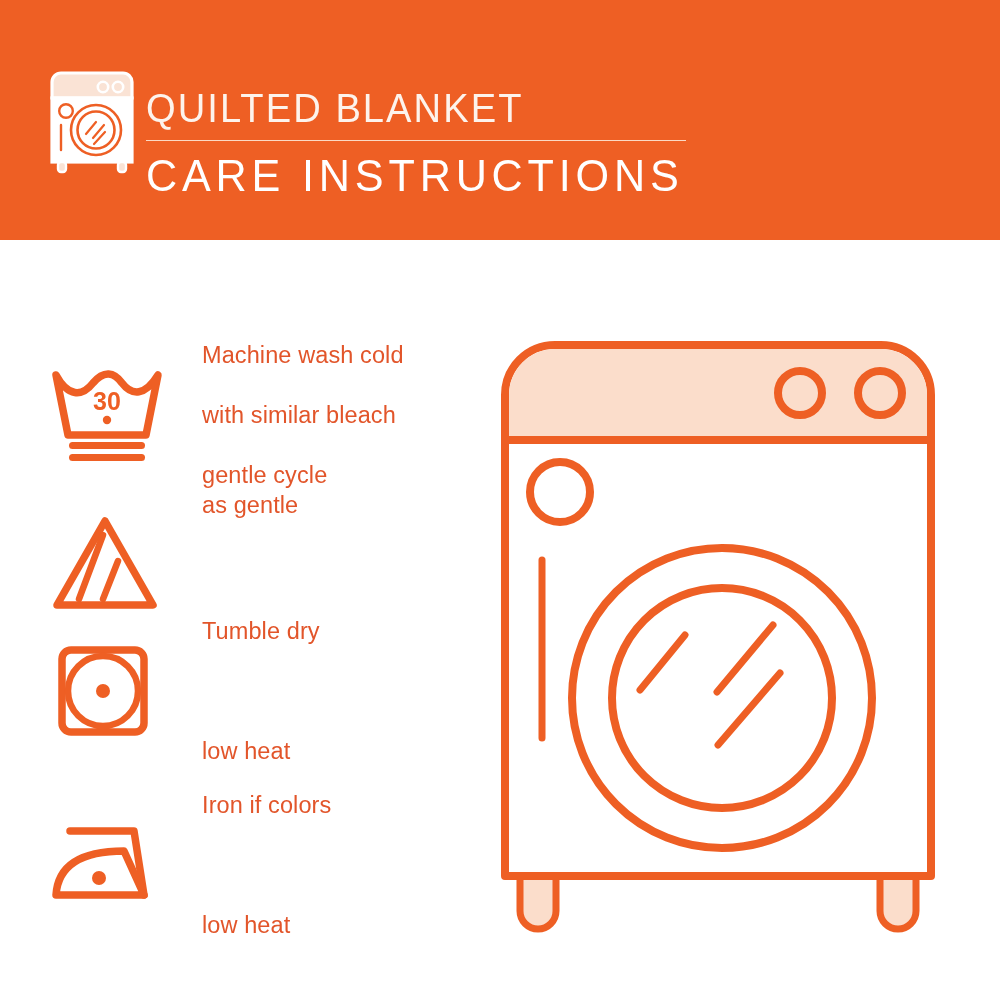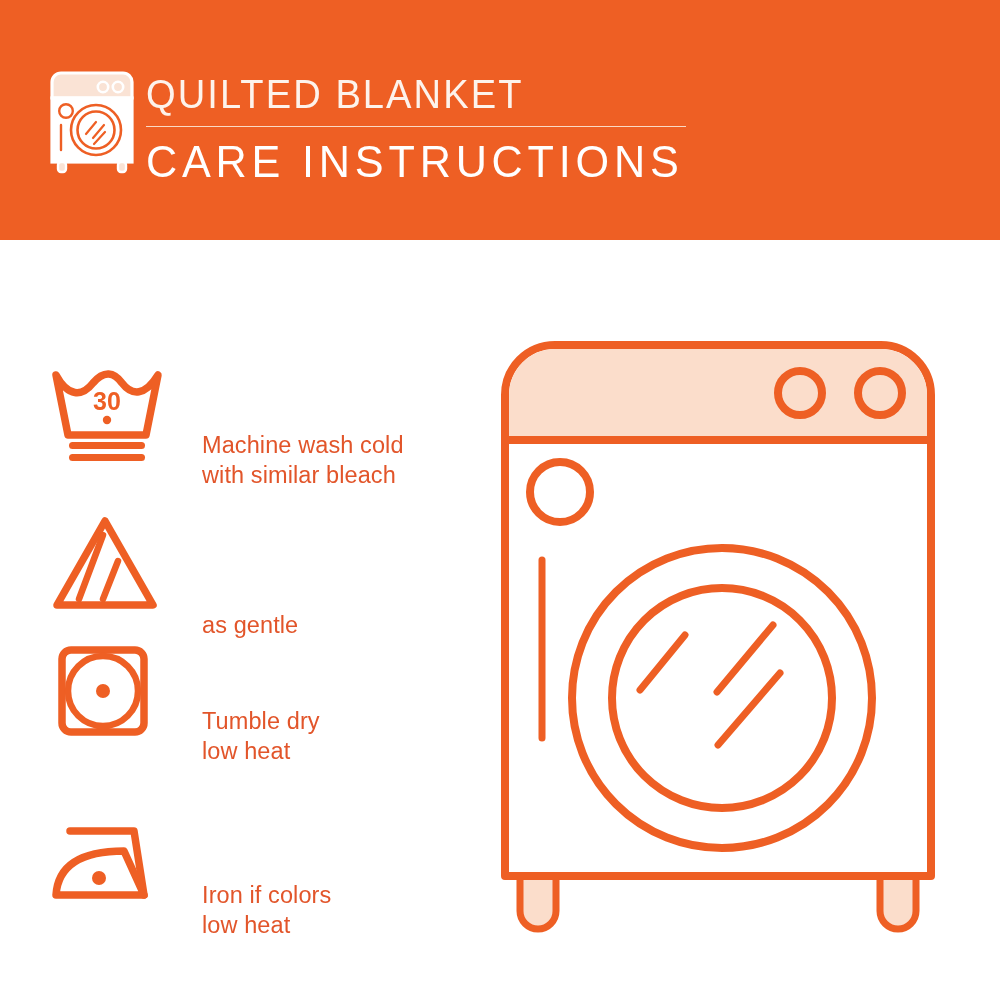--- a/index.html
+++ b/index.html
@@ -31,21 +31,21 @@
   #header-logo {
     position: absolute;
     left: 44px;
     top: 68px;
     width: 96px;
     height: 106px;
   }
   #header-text {
     position: absolute;
     left: 146px;
-    top: 70px;
+    top: 84px;
     width: 560px;
   }
   #title-line1 {
     color: #fdf3ec;
     font-size: 41px;
     line-height: 48px;
     letter-spacing: 2.2px;
     font-weight: 400;
     white-space: nowrap;
     transform: scaleX(0.93);
@@ -96,21 +96,21 @@
     justify-content: flex-start;
   }
   .care-text {
     position: absolute;
     left: 202px;
     top: 0;
     width: 288px;
     height: 150px;
     display: flex;
     flex-direction: column;
-    justify-content: flex-end;
+    justify-content: space-between;
     color: #e2552a;
     font-size: 23.5px;
     line-height: 30px;
     font-weight: 500;
     letter-spacing: 0.1px;
   }
 
   
   #machine {
     position: absolute;
@@ -173,20 +173,21 @@
           <rect x="21" y="91" width="76" height="7" rx="3.5" fill="#ee5f24"></rect>
 
           <text x="59" y="47" text-anchor="middle" font-family="Liberation Sans, sans-serif" font-size="25" font-weight="700" fill="#ee5f24">30</text>
 
           <circle cx="59" cy="57" r="4.2" fill="#ee5f24"></circle>
         </svg>
       </div>
       <div class="care-text">
         <span>Machine wash cold</span>
         <span>with similar bleach</span>
+        <span>gentle cycle</span>
       </div>
     </div>
 
     <div class="care-row" style="top:250px;">
       <div class="care-icon">
         <svg width="118" height="104" viewBox="0 0 118 104" xmlns="http://www.w3.org/2000/svg">
           <path d="M57 8 L 105 92 L 9 92 Z" fill="none" stroke="#ee5f24" stroke-width="7.5" stroke-linejoin="round"></path>
           <line x1="55" y1="22" x2="31" y2="86" stroke="#ee5f24" stroke-width="6.5" stroke-linecap="round"></line>
           <line x1="70" y1="48" x2="55" y2="86" stroke="#ee5f24" stroke-width="6.5" stroke-linecap="round"></line>
         </svg>

